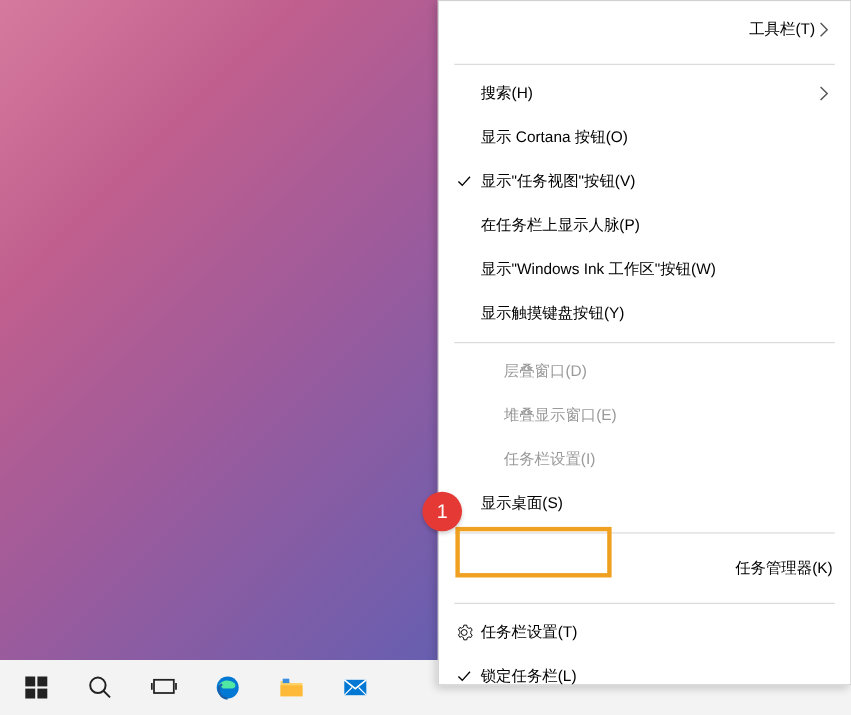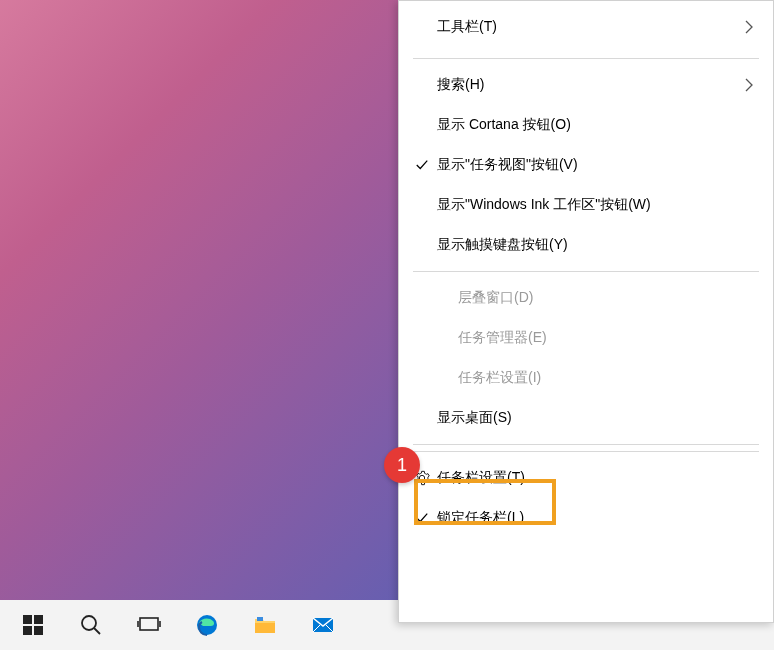--- a/index.html
+++ b/index.html
@@ -31,21 +31,21 @@
     .menu-item {
       display: flex;
       align-items: center;
       height: 40px;
       padding: 0 16px 0 10px;
       cursor: default;
       color: #000;
       position: relative;
     }
     .menu-item.disabled { color: #9a9a9a; margin-left: 21px; }
-    .menu-item.tall { height: 51px; }
+    .menu-item.tall { height: 51px; text-align: right; }
     .menu-icon-slot {
       width: 26px;
       display: flex;
       align-items: center;
       justify-content: center;
       flex-shrink: 0;
     }
     .menu-label { flex: 1; padding-left: 2px; }
     .menu-arrow {
       width: 16px;
@@ -156,55 +156,63 @@
 
   <div class="menu-item">
     <span class="menu-icon-slot check-icon">
       <svg viewBox="0 0 16 16">
           <path d="M2 8 L6 12 L14 3" stroke="#000" stroke-width="1.4" fill="none"></path>
         </svg>
     </span>
     <span class="menu-label">显示"任务视图"按钮(V)</span>
   </div>
 
+  <div class="menu-item">
+    <span class="menu-icon-slot"></span>
+    <span class="menu-label">在任务栏上显示人脉(P)</span>
+  </div>
 
   <div class="menu-item">
     <span class="menu-icon-slot"></span>
     <span class="menu-label">显示"Windows Ink 工作区"按钮(W)</span>
   </div>
 
   <div class="menu-item">
     <span class="menu-icon-slot"></span>
     <span class="menu-label">显示触摸键盘按钮(Y)</span>
   </div>
 
   <div class="menu-separator"></div>
 
   <div class="menu-item disabled">
     <span class="menu-icon-slot"></span>
     <span class="menu-label">层叠窗口(D)</span>
   </div>
 
   <div class="menu-item disabled">
     <span class="menu-icon-slot"></span>
-    <span class="menu-label">任务管理器(E)</span>
+    <span class="menu-label">堆叠显示窗口(E)</span>
   </div>
 
   <div class="menu-item disabled">
     <span class="menu-icon-slot"></span>
     <span class="menu-label">任务栏设置(I)</span>
   </div>
 
   <div class="menu-item">
     <span class="menu-icon-slot"></span>
     <span class="menu-label">显示桌面(S)</span>
   </div>
 
   <div class="menu-separator"></div>
 
+  <div class="menu-item tall">
+    <span class="menu-icon-slot"></span>
+    <span class="menu-label">任务管理器(K)</span>
+  </div>
 
   <div class="menu-separator"></div>
 
   <div class="menu-item">
     <span class="menu-icon-slot gear-icon">
       <svg viewBox="0 0 24 24">
           <path d="M12 8a4 4 0 100 8 4 4 0 000-8zm8.94 4a7 7 0 00-.14-1.4l2.12-1.65-2-3.46-2.5 1a7 7 0 00-2.42-1.4L15.5 2h-4l-.5 2.7a7 7 0 00-2.42 1.4l-2.5-1-2 3.46 2.12 1.65A7 7 0 006.06 12c0 .48.05.94.14 1.4l-2.12 1.65 2 3.46 2.5-1a7 7 0 002.42 1.4L11.5 22h4l.5-2.7a7 7 0 002.42-1.4l2.5 1 2-3.46-2.12-1.65c.09-.46.14-.92.14-1.4z" fill="none" stroke="#000" stroke-width="1.3"></path>
         </svg>
     </span>
     <span class="menu-label">任务栏设置(T)</span>

